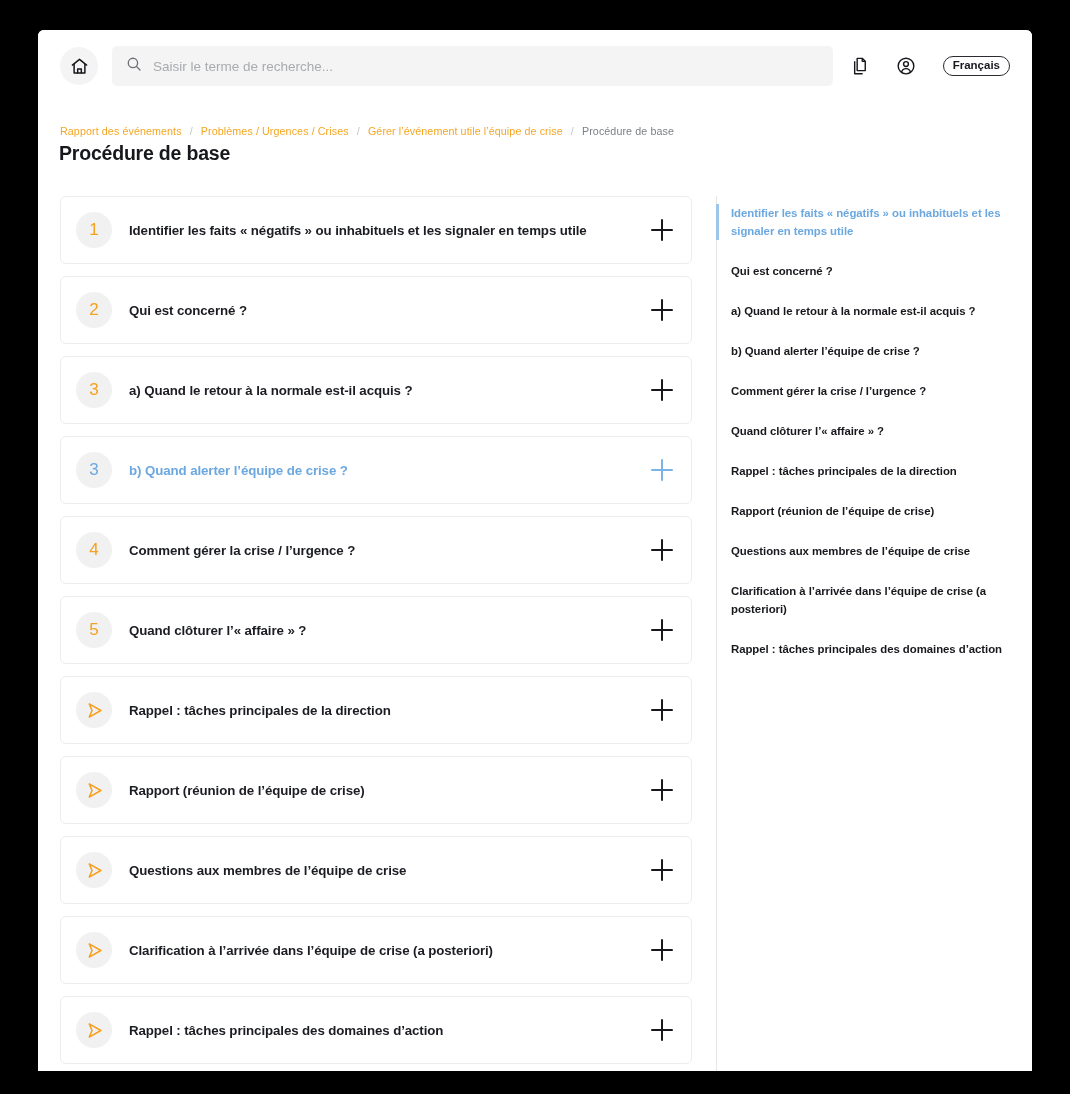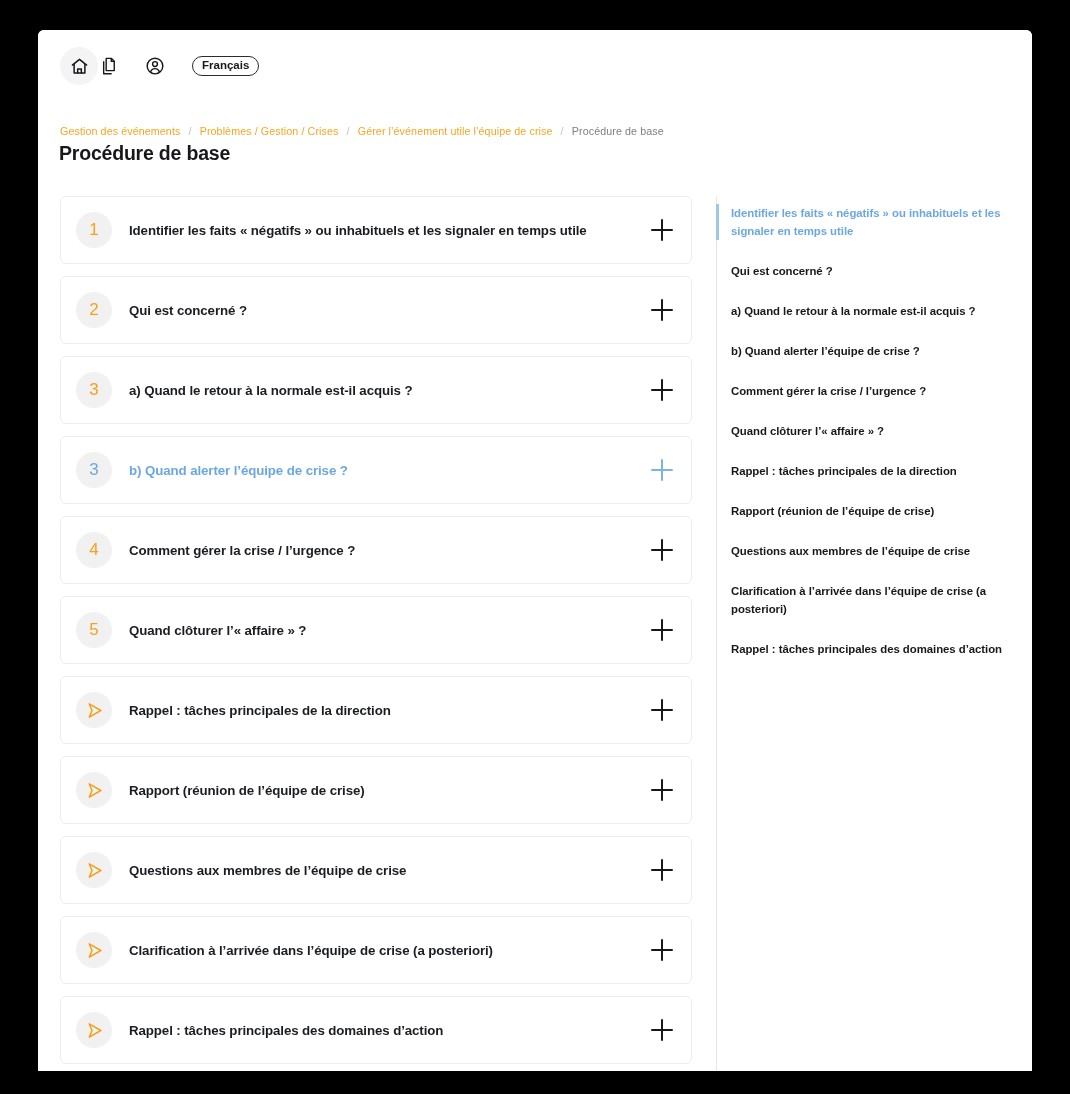--- a/index.html
+++ b/index.html
@@ -226,20 +226,29 @@
       <div class="home-btn">
         <span>
           <svg viewBox="0 0 24 24" fill="none" stroke="#17181c" stroke-width="1.9" stroke-linecap="round" stroke-linejoin="round">
             <path d="M3 10.2 12 3l9 7.2"></path>
             <path d="M5.2 9.4V20.3h13.6V9.4"></path>
             <path d="M9.7 20.3v-5.1h4.6v5.1"></path>
           </svg>
         </span>
       </div>
 
+      <div class="search-wrap">
+        <span>
+          <svg viewBox="0 0 24 24" fill="none" stroke="#6e7076" stroke-width="2" stroke-linecap="round">
+            <circle cx="10.4" cy="10.4" r="7"></circle>
+            <line x1="15.6" y1="15.6" x2="21" y2="21"></line>
+          </svg>
+        </span>
+        <input class="search-input" type="text" placeholder="Saisir le terme de recherche..." value="" style="">
+      </div>
 
       <div class="topbar-icons">
         <div class="icon-btn">
           <svg viewBox="0 0 24 24" fill="none" stroke="#17181c" stroke-width="1.7" stroke-linejoin="round">
             <path d="M8.6 2.8h6.1l3.6 3.6v11.1H8.6z"></path>
             <path d="M14.7 2.8v3.6h3.6"></path>
             <path d="M5.6 6.3v14.9h9.6"></path>
           </svg>
         </div>
         <div class="icon-btn">
@@ -247,23 +256,23 @@
             <circle cx="12" cy="12" r="9.4"></circle>
             <circle cx="12" cy="9.6" r="2.9"></circle>
             <path d="M6.6 19.2c.9-2.7 2.9-4.1 5.4-4.1s4.5 1.4 5.4 4.1"></path>
           </svg>
         </div>
         <div class="lang-pill">Français</div>
       </div>
     </div>
 
     <div id="breadcrumb">
-      <span class="crumb-link">Gestion des événements</span>
+      <span class="crumb-link">Rapport des événements</span>
       <span class="crumb-sep">/</span>
-      <span class="crumb-link">Problèmes / Gestion / Crises</span>
+      <span class="crumb-link">Problèmes / Urgences / Crises</span>
       <span class="crumb-sep">/</span>
       <span class="crumb-link">Gérer l’événement utile l’équipe de crise</span>
       <span class="crumb-sep">/</span>
       <span class="crumb-current">Procédure de base</span>
     </div>
 
     <div id="page-title">Procédure de base</div>
 
     <div id="content">
       <div id="accordion">

